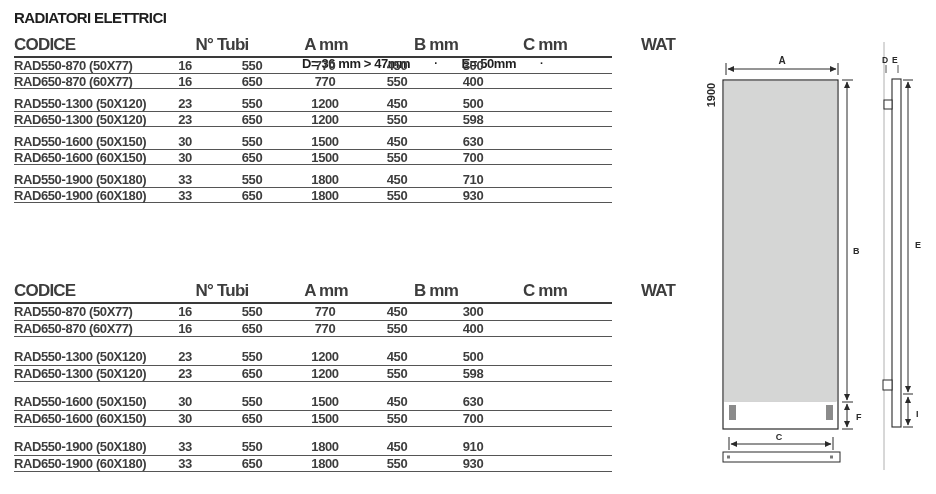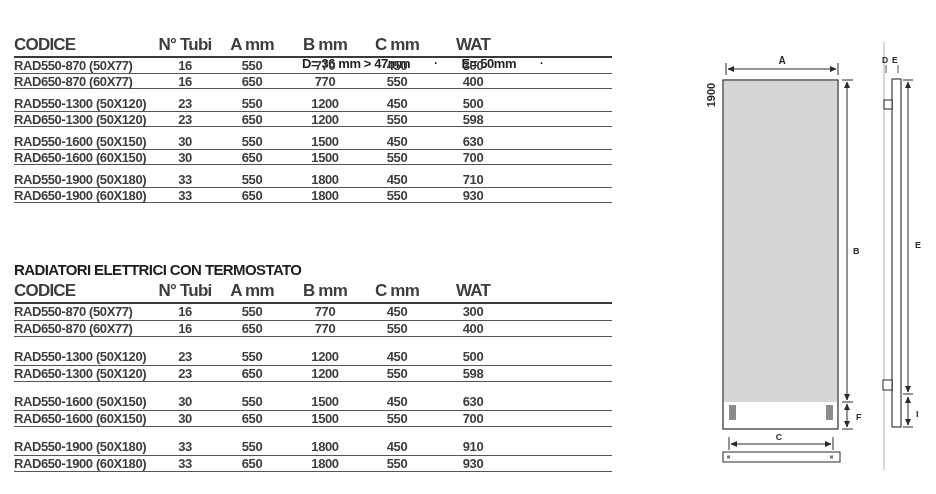--- a/index.html
+++ b/index.html
@@ -16,40 +16,41 @@
   .dims-note { position:absolute; left:302px; top:12px; display:flex; gap:24px;
                font-size:13px; font-weight:bold; letter-spacing:-0.4px; color:#1e1e1e;margin-top:44px; }
   .dims-note .dot { font-size:11px; position:relative; top:1px; }
 
   
   .spec-table { position:absolute; left:14px; width:598px; color:#3d3d3d; }
   .tbl-1 { top:34px; }
   .tbl-2 { top:280px; }
   .thead { display:grid; grid-template-columns:142px 58px 76px 70px 74px 78px 1fr;
            align-items:end; height:24px; border-bottom:2px solid #3a3a3a;
-           font-size:17px; font-weight:bold; letter-spacing:-0.8px; padding-bottom:1px; }
+           font-size:17px; font-weight:bold; letter-spacing:-0.8px; padding-bottom:1px;gap:37px; }
   .trow  { display:grid; grid-template-columns:142px 58px 76px 70px 74px 78px 1fr;
            align-items:center; border-bottom:1px solid #555;
            font-size:13px; font-weight:bold; letter-spacing:-0.4px; white-space:nowrap; }
   .tbl-1 .trow { height:15.5px; }
   .tbl-2 .trow { height:16.5px; }
   .tbl-1 .pair-gap { margin-top:7px; }
   .tbl-2 .pair-gap { margin-top:12px; }
   .c  { text-align:center; }
   .c0 { text-align:left; }
 
   
   .diagram { position:absolute; left:690px; top:30px; width:246px; height:464px; }
   svg text { font-family:"Liberation Sans", sans-serif; fill:#2a2a2a; }
 </style>
 </head>
 <body>
 
 <div class="page">
 
+  <div class="doc-title title-1">RADIATORI ELETTRICI</div>
   <div class="dims-note">
     <span>D= 36 mm &gt; 47mm</span>
     <span class="dot">·</span>
     <span>E= 50mm</span>
     <span class="dot">·</span>
   </div>
 
   <div class="spec-table tbl-1">
     <div class="thead">
       <span class="c c0">CODICE</span>
@@ -129,21 +130,20 @@
           <span class="c">33</span>
           <span class="c">650</span>
           <span class="c">1800</span>
           <span class="c">550</span>
           <span class="c">930</span>
           <span class="c"></span>
         </div>
       </div>
   </div>
 
-  <div class="doc-title title-2">RADIATORI ELETTRICI CON TERMOSTATO</div>
 
   <div class="spec-table tbl-2">
     <div class="thead">
       <span class="c c0">CODICE</span>
       <span class="c">N° Tubi</span>
       <span class="c">A mm</span>
       <span class="c">B mm</span>
       <span class="c">C mm</span>
       <span class="c">WAT</span>
       <span class="c"></span>

